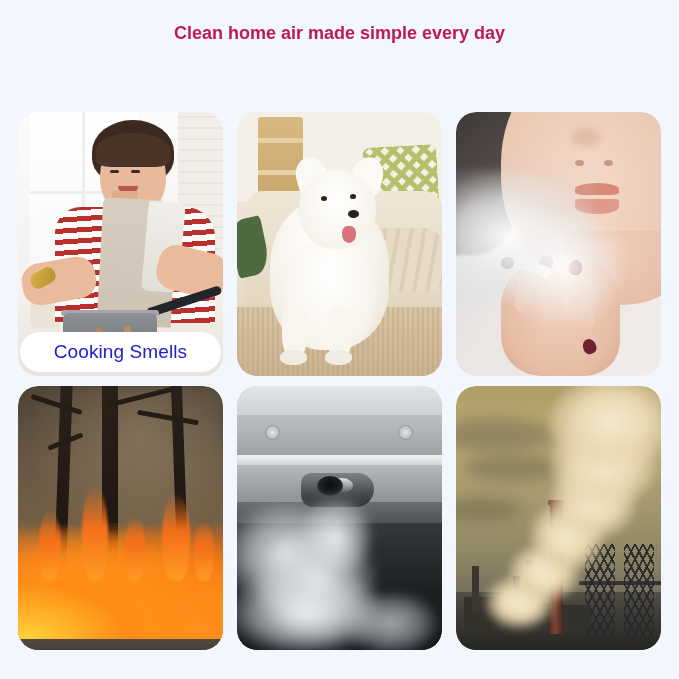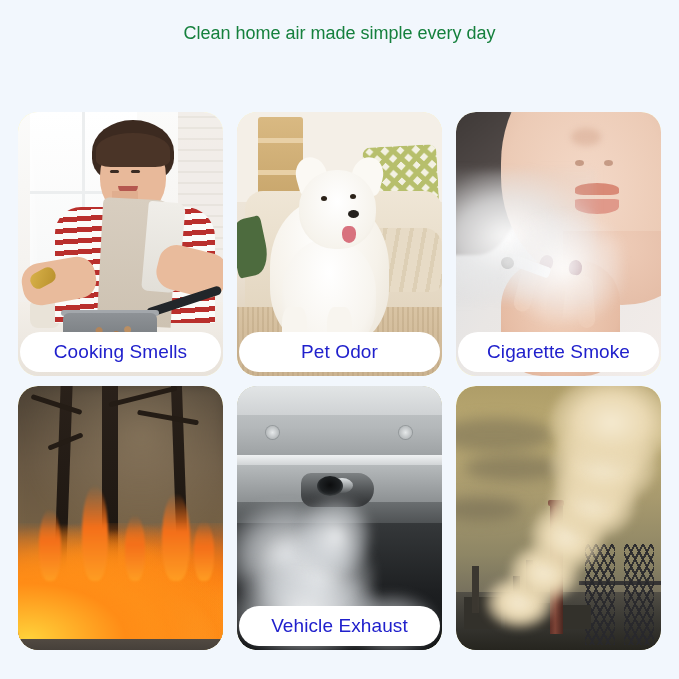--- a/index.html
+++ b/index.html
@@ -29,22 +29,22 @@
     font-size: 38px;
     font-weight: 700;
     color: #1a1ae3;
     letter-spacing: -0.5px;
     line-height: 1.15;
     margin: 0;
     white-space: nowrap;
   }
   .subtitle {
     font-size: 18px;
-    font-weight: 400;
-    color: #15803d;
+    font-weight: 700;
+    color: #be185d;
     margin: 9px 0 0 0;
     line-height: 1.2;
     white-space: nowrap;
   }
 
   
   .grid {
     position: absolute;
     left: 18px;
     top: 112px;
@@ -591,23 +591,20 @@
           <div class="layer dog-eye" style="left:41%;top:32%"></div>
           <div class="layer dog-eye" style="left:55%;top:31%"></div>
           <div class="layer dog-nose"></div>
           <div class="layer dog-tongue"></div>
           <div class="layer dog-leg l"></div>
           <div class="layer dog-leg r"></div>
           <div class="layer dog-paw l"></div>
           <div class="layer dog-paw r"></div>
         </div>
       </div>
-      <div class="card-label">
-        <span>Pet Odor</span>
-      </div>
     </div>
 
     <div class="card">
       <div class="card-photo">
         <div class="scene">
           <div class="layer cig-bg"></div>
           <div class="layer cig-hairdark"></div>
           <div class="layer cig-face"></div>
           <div class="layer cig-nose-shadow"></div>
           <div class="layer cig-nose-l"></div>
@@ -621,23 +618,20 @@
           <div class="layer cig-finger cig-f3"></div>
           <div class="layer cig-nail cig-n1"></div>
           <div class="layer cig-nail cig-n2"></div>
           <div class="layer cig-nail cig-n3"></div>
           <div class="layer cig-stick"></div>
           <div class="layer cig-ember"></div>
           <div class="layer cig-smoke"></div>
           <div class="layer cig-smoke2"></div>
         </div>
       </div>
-      <div class="card-label">
-        <span>Cigarette Smoke</span>
-      </div>
     </div>
 
     <div class="card">
       <div class="card-photo">
         <div class="scene">
           <div class="layer fire-bg"></div>
           <div class="layer fire-haze"></div>
           <div class="layer tree t1"></div>
           <div class="layer tree t2"></div>
           <div class="layer tree t3"></div>
@@ -670,23 +664,20 @@
           <div class="layer road-dark"></div>
           <div class="layer exhaust-pipe"></div>
           <div class="layer exhaust-chrome"></div>
           <div class="layer exhaust-hole"></div>
           <div class="layer exh-smoke es1"></div>
           <div class="layer exh-smoke es2"></div>
           <div class="layer exh-smoke es3"></div>
           <div class="layer exh-smoke es4"></div>
           <div class="layer exh-smoke es5"></div>
         </div>
-      </div>
-      <div class="card-label">
-        <span>Vehicle Exhaust</span>
       </div>
     </div>
 
     <div class="card">
       <div class="card-photo">
         <div class="scene">
           <div class="layer waste-sky"></div>
           <div class="layer waste-cloud wc1"></div>
           <div class="layer waste-cloud wc2"></div>
           <div class="layer waste-cloud wc3"></div>

